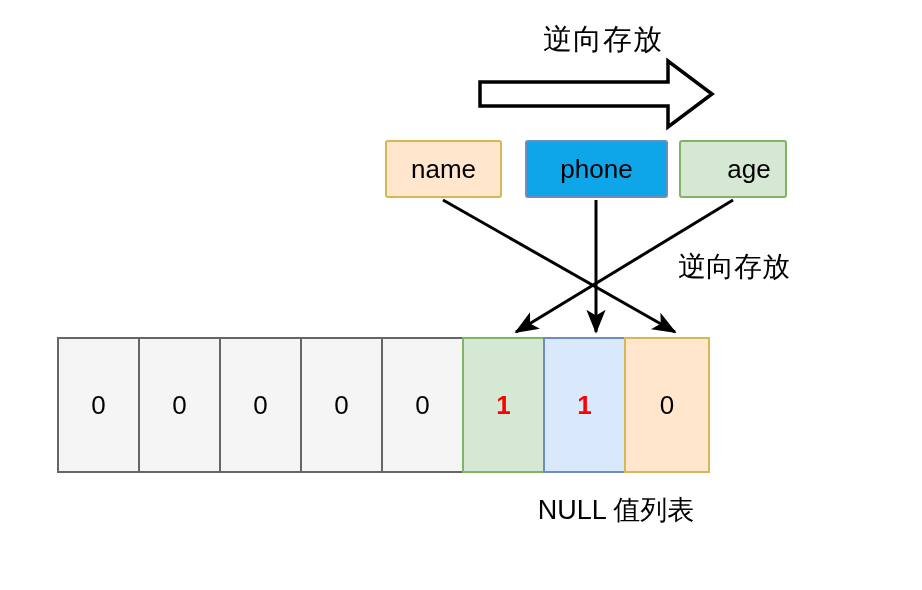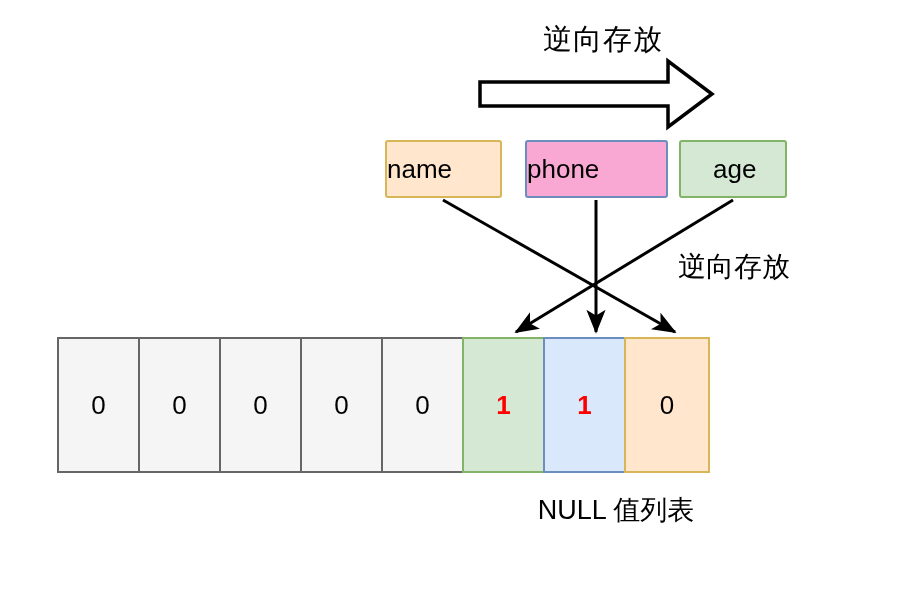--- a/index.html
+++ b/index.html
@@ -41,25 +41,26 @@
 
   
   .col-box {
     height: 58px;
     border-width: 2px;
     border-style: solid;
     border-radius: 3px;
     box-sizing: border-box;
     display: flex;
     align-items: center;
+    justify-content: center;
     font-size: 26px;
     color: #000000;
   }
   .col-name  { left: 385px; top: 140px; width: 117px; background: #ffe6cc; border-color: #d6b656; }
-  .col-phone { left: 525px; top: 140px; width: 143px; background: #f9a8d4; border-color: #6c8ebf; }
+  .col-phone { left: 525px; top: 140px; width: 143px; background: #0ea5e9; border-color: #6c8ebf; }
   .col-age   { left: 679px; top: 140px; width: 108px; background: #d5e8d4; border-color: #82b366; padding-left: 32px; }
 
   
   .connectors {
     left: 0px;
     top: 0px;
     width: 922px;
     height: 590px;
     pointer-events: none;
   }

